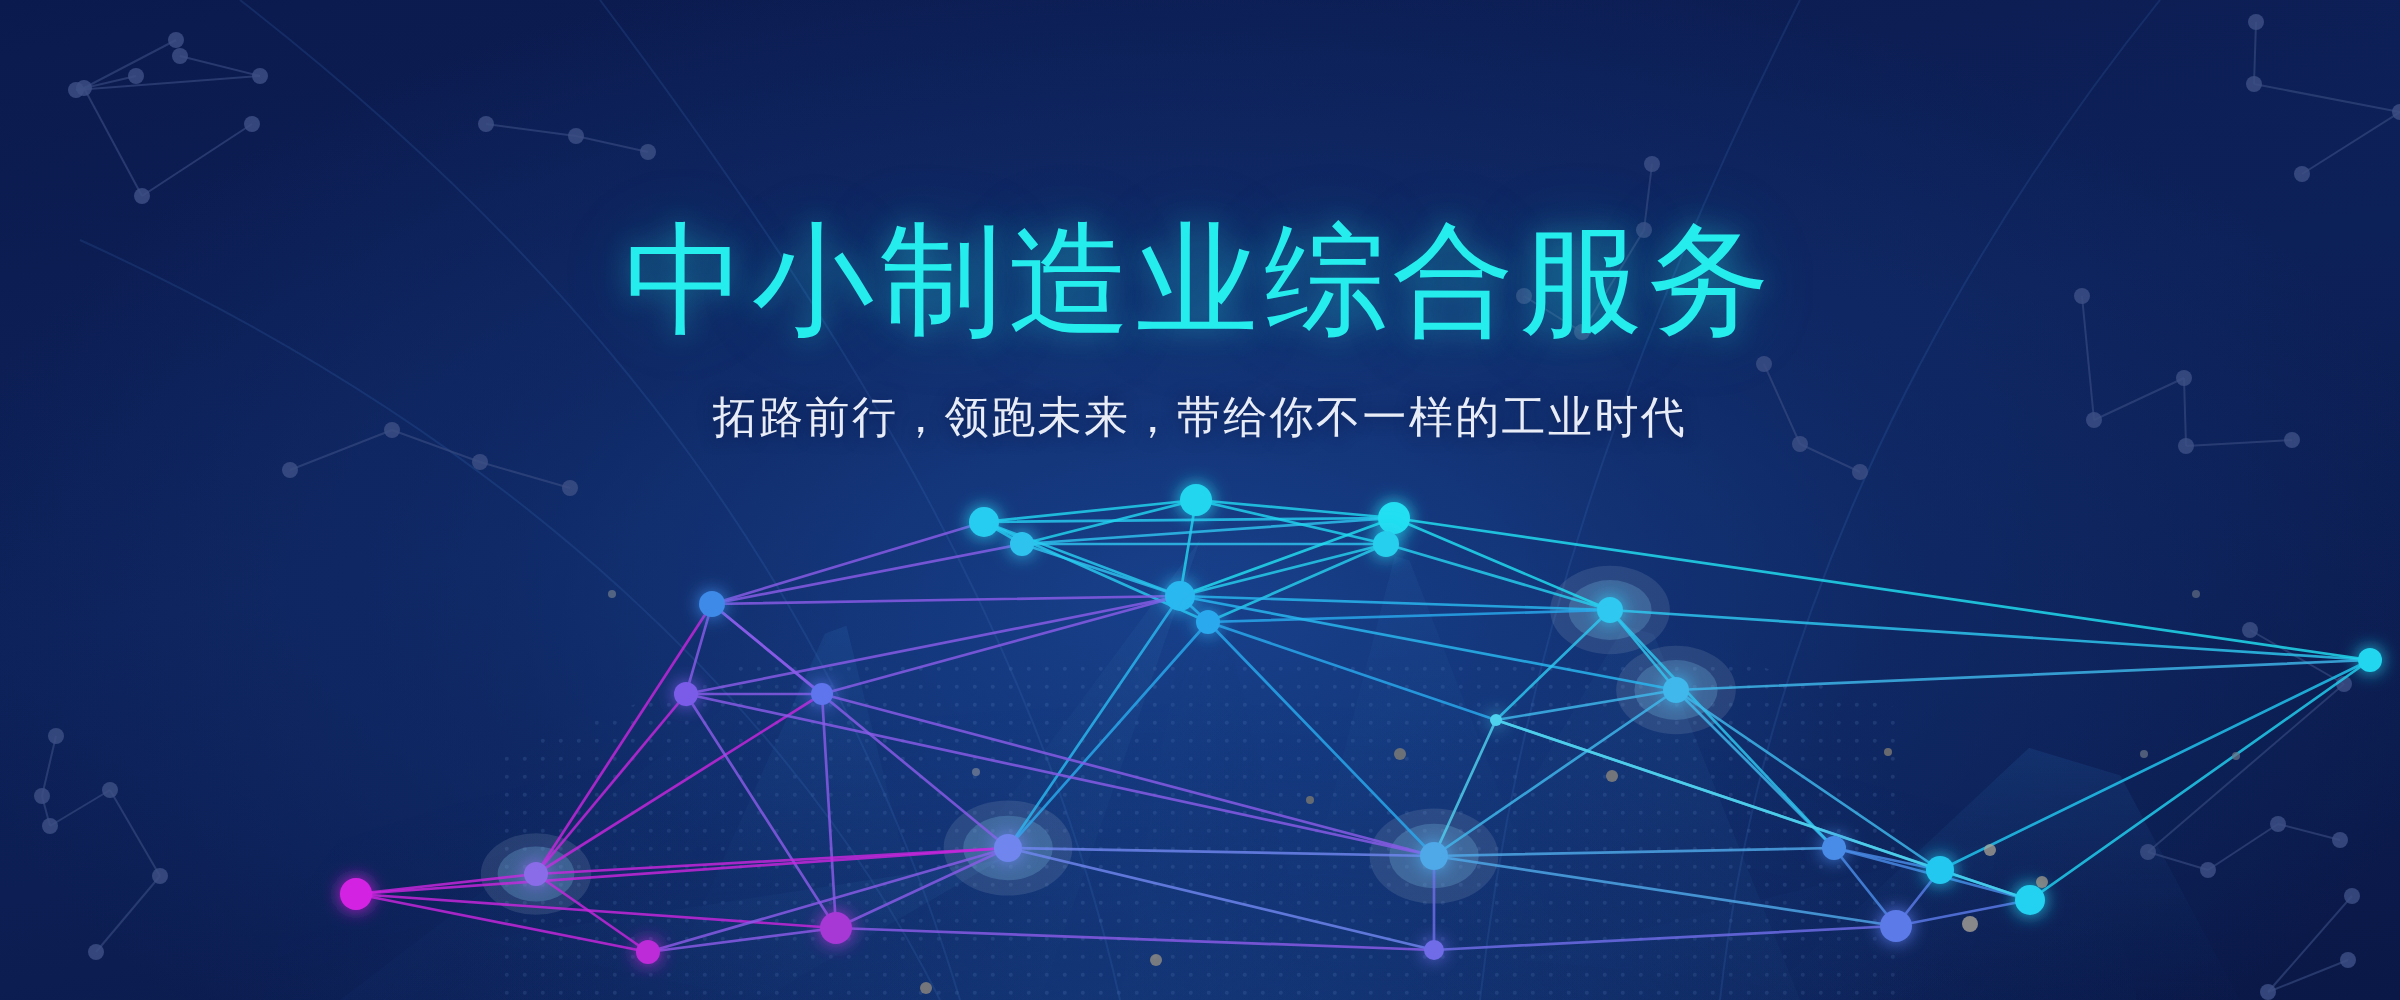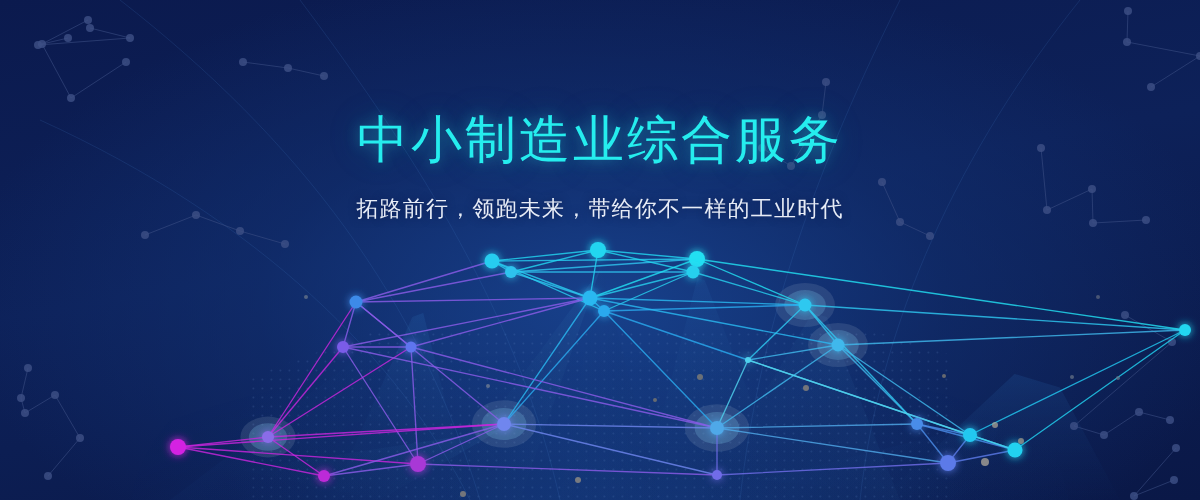--- a/index.html
+++ b/index.html
@@ -21,21 +21,21 @@
   .layer.shards{ opacity:.85; }
 
   
   .textwrap{
     position:absolute; left:0; top:0; width:1200px; height:500px;
     z-index:20; pointer-events:none;
   }
   .headline{
     position:absolute; left:0; top:104px; width:1200px;
     text-align:center;
-    font-size:51px;
+    font-size:61px;
     line-height:72px;
     font-weight:400;
     letter-spacing:3px;
     color:#25edee;
     text-shadow:0 0 14px rgba(37,237,238,.42), 0 0 36px rgba(30,190,220,.25);
     white-space:nowrap;
   }
   .subline{
     position:absolute; left:0; top:194px; width:1200px;
     text-align:center;

